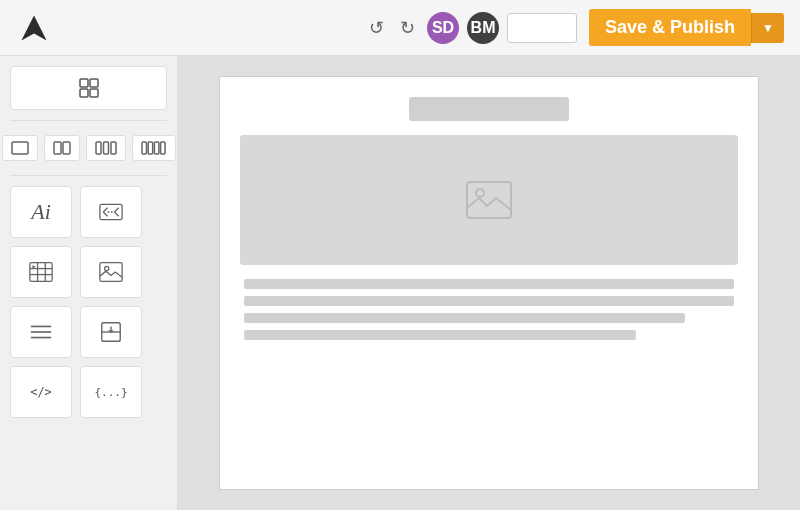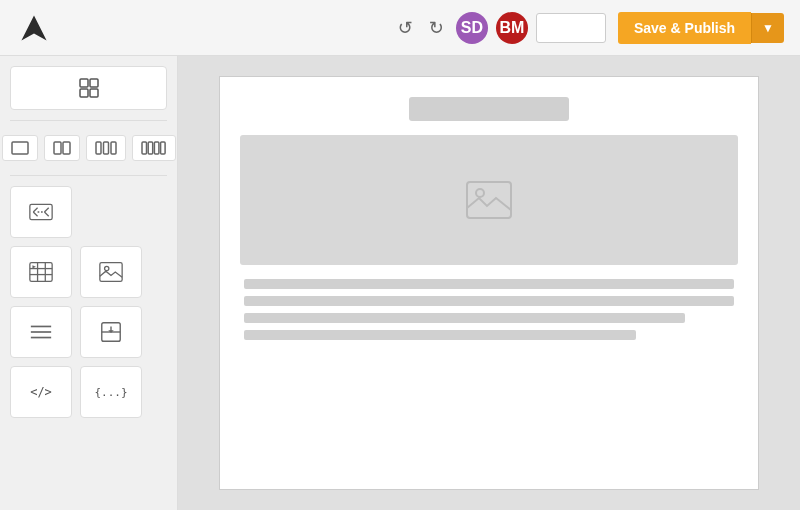--- a/index.html
+++ b/index.html
@@ -51,39 +51,39 @@
       height: 32px;
       border-radius: 50%;
       display: flex;
       align-items: center;
       justify-content: center;
       font-size: 16px;
       font-weight: bold;
       color: white;
     }
     .avatar-sd { background: #9b59b6; }
-    .avatar-bm { background: #b91c1c; }
+    .avatar-bm { background: #404040; }
     .input-field {
       width: 70px;
       height: 30px;
       border: 1px solid #ccc;
       border-radius: 3px;
       background: white;
       padding: 0 6px;
     }
     .save-publish-group {
       display: flex;
       align-items: center;
     }
     .save-publish-btn {
       background: #f5a623;
       color: white;
       border: none;
       padding: 8px 16px;
-      font-size: 14px;
+      font-size: 18px;
       font-weight: bold;
       cursor: pointer;
       border-radius: 3px 0 0 3px;
     }
     .save-publish-arrow {
       background: #e6961a;
       color: white;
       border: none;
       padding: 8px 10px;
       font-size: 12px;
@@ -295,20 +295,21 @@
           <rect x="7.2" y="1" width="4.5" height="12" rx="1"></rect>
           <rect x="13.4" y="1" width="4.5" height="12" rx="1"></rect>
           <rect x="19.6" y="1" width="4.5" height="12" rx="1"></rect>
         </svg>
       </button>
     </div>
 
     <div class="sidebar-divider"></div>
 
     <div class="sidebar-row">
+      <button class="tool-btn" style="font-size:22px; font-style:italic; font-family: serif;">Ai</button>
       <button class="tool-btn">
         <svg width="28" height="20" viewBox="0 0 28 20" fill="none" stroke="#666" stroke-width="1.5">
           <rect x="1" y="1" width="26" height="18" rx="2"></rect>
           <line x1="5" y1="10" x2="10" y2="5"></line>
           <line x1="5" y1="10" x2="10" y2="15"></line>
           <line x1="18" y1="10" x2="23" y2="5"></line>
           <line x1="18" y1="10" x2="23" y2="15"></line>
           <line x1="10" y1="10" x2="18" y2="10" stroke-dasharray="2 2"></line>
         </svg>
       </button>

